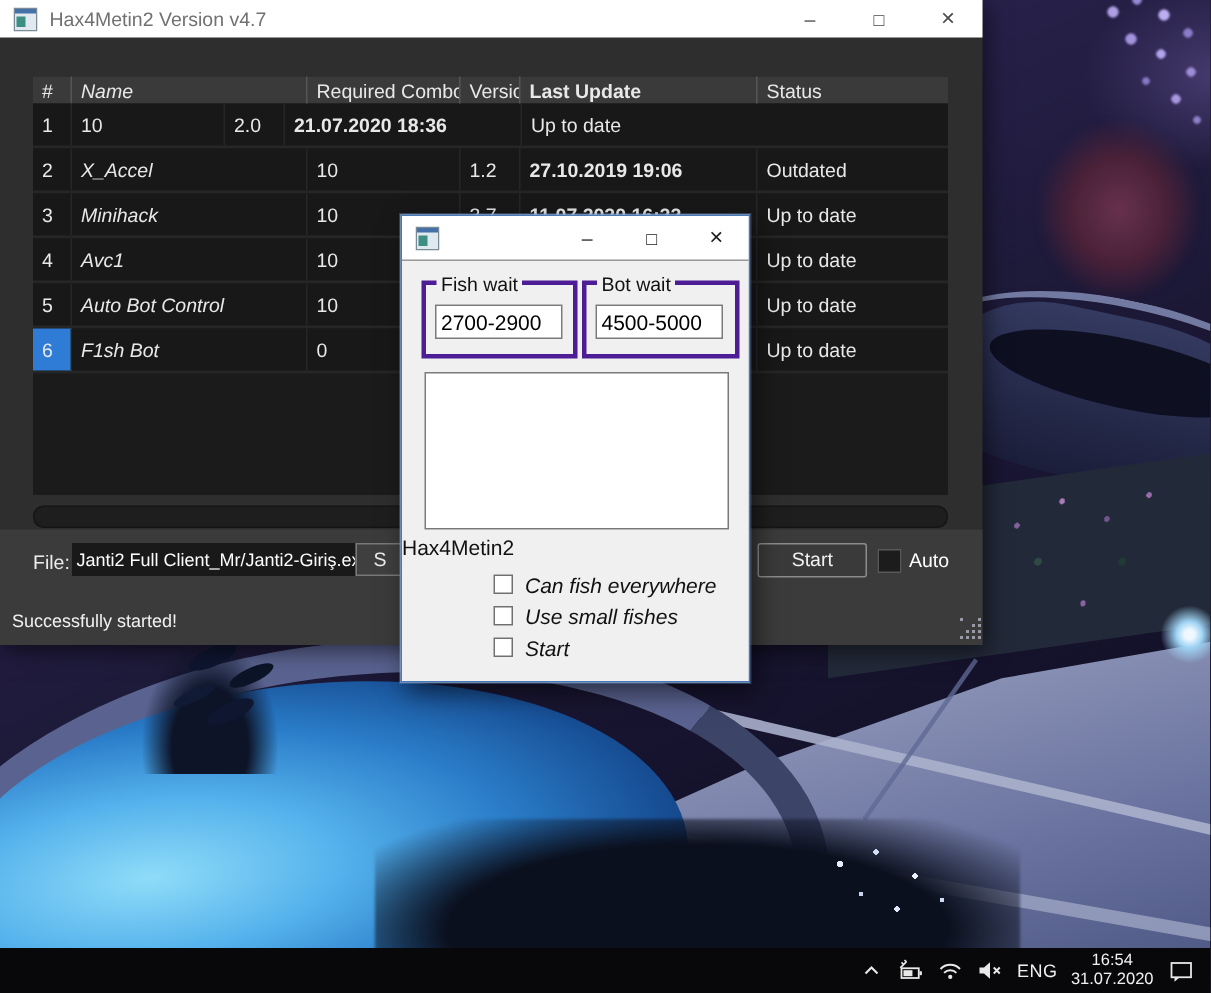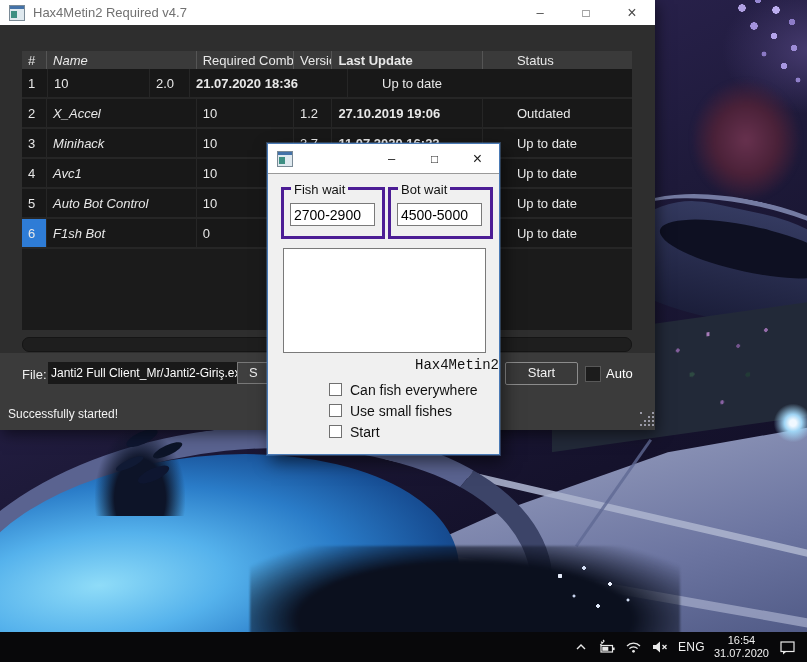--- a/index.html
+++ b/index.html
@@ -95,21 +95,21 @@
   .win-btn.close{font-size:16px;}
 
   .grid{position:absolute;left:22px;top:51px;width:610px;height:279px;background:#1b1b1b;
     color:#e8e8e8;font-size:13px;}
   .grid-head{display:flex;height:18px;background:#3a3a3a;align-items:center;}
   .hcell{box-sizing:border-box;padding-left:6px;height:100%;display:flex;align-items:center;
     border-right:1px solid #555;overflow:hidden;white-space:nowrap;}
   .grid-row{display:flex;height:28px;align-items:stretch;background:#181818;border-bottom:2px solid #262626;}
   .cell{box-sizing:border-box;padding-left:6px;display:flex;align-items:center;
     border-right:1px solid #262626;overflow:hidden;white-space:nowrap;}
-  .c0{width:26px;}.c1{width:157px;font-style:italic;}.c2{width:102px;}.c3{width:40px;}.c4{width:158px;font-weight:bold;}.c5{width:127px;border-right:none;margin-left:28px;}
+  .c0{width:26px;}.c1{width:157px;font-style:italic;}.c2{width:102px;}.c3{width:40px;}.c4{width:158px;font-weight:bold;}.c5{width:127px;border-right:none;}
   .cell.selected{background:#2e7cd6;}
 
   .progressbar{position:absolute;left:22px;top:337px;width:608px;height:13px;
     background:#1e1e1e;border:1px solid #151515;border-radius:7px;}
 
   .bottom-panel{position:absolute;left:0;top:353px;width:655px;height:77px;background:#3b3b3b;}
   .file-label{position:absolute;left:22px;top:14px;color:#ececec;font-size:13px;}
   .file-field{position:absolute;left:48px;top:9px;width:183px;height:22px;background:#191919;
     color:#fdfdfd;font-size:12px;line-height:22px;padding:0 3px;white-space:nowrap;overflow:hidden;}
   .s-button{position:absolute;left:237px;top:9px;width:96px;height:22px;background:#3f3f3f;
@@ -137,23 +137,23 @@
   .groupbox{position:absolute;top:13px;height:46px;border:3px solid #4c1d95;}
   .groupbox.fish{left:13px;width:98px;}
   .groupbox.bot{left:120px;width:99px;}
   .groupbox-label{position:absolute;top:-8px;left:7px;background:#f0f0f0;padding:0 3px;
     font-size:13px;color:#111;white-space:nowrap;}
   .wait-input{position:absolute;left:6px;top:13px;width:85px;height:23px;box-sizing:border-box;
     background:#fff;border:1px solid #7a7a7a;font-size:14px;color:#000;padding:0 3px;
     font-family:"Liberation Sans","DejaVu Sans",sans-serif;}
   .listbox{position:absolute;left:15px;top:74px;width:201px;height:103px;background:#fff;
     border:1px solid #7a7a7a;}
-  .app-label{position:absolute;left:0;top:183px;width:100%;text-align:right;font-size:14px;color:#111;font-family:Liberation Mono, monospace;}
+  .app-label{position:absolute;left:0;top:183px;width:100%;text-align:left;font-size:14px;color:#111;}
   .checks{position:absolute;left:61px;top:205px;}
-  .check-row{display:flex;align-items:center;height:21px;}
+  .check-row{display:flex;align-items:center;height:21px;font-style:italic;}
   .checkbox{width:13px;height:13px;background:#fff;border:1px solid #707070;box-sizing:border-box;
     margin-right:8px;flex:0 0 13px;}
   .check-label{font-size:14px;color:#111;white-space:nowrap;}
 
   
   .taskbar{position:absolute;left:0;bottom:0;width:807px;height:30px;background:#08080a;z-index:30;
     display:flex;align-items:center;justify-content:flex-end;color:#f0f0f0;}
   .tray{display:flex;align-items:center;gap:9px;padding-right:10px;}
   .tray svg{display:block;}
   .lang{font-size:12px;letter-spacing:.3px;}
@@ -182,21 +182,21 @@
   <div class="bg-glow-lamp"></div>
 </div>
 
 <div class="launcher">
   <div class="titlebar">
     <svg class="form-icon" viewBox="0 0 16 16">
       <rect x="0.5" y="0.5" width="15" height="15" fill="#dfe9ef" stroke="#7a8a96"></rect>
       <rect x="1" y="1" width="14" height="3" fill="#4472a8"></rect>
       <rect x="2" y="6" width="6" height="7" fill="#3d8f83"></rect>
     </svg>
-    <span class="launcher-title">Hax4Metin2 Required v4.7</span>
+    <span class="launcher-title">Hax4Metin2 Version v4.7</span>
     <div class="win-controls">
       <span class="win-btn">–</span>
       <span class="win-btn max">□</span>
       <span class="win-btn close">×</span>
     </div>
   </div>
 
   <div class="grid">
     <div class="grid-head">
       <div class="hcell c0">#</div>

